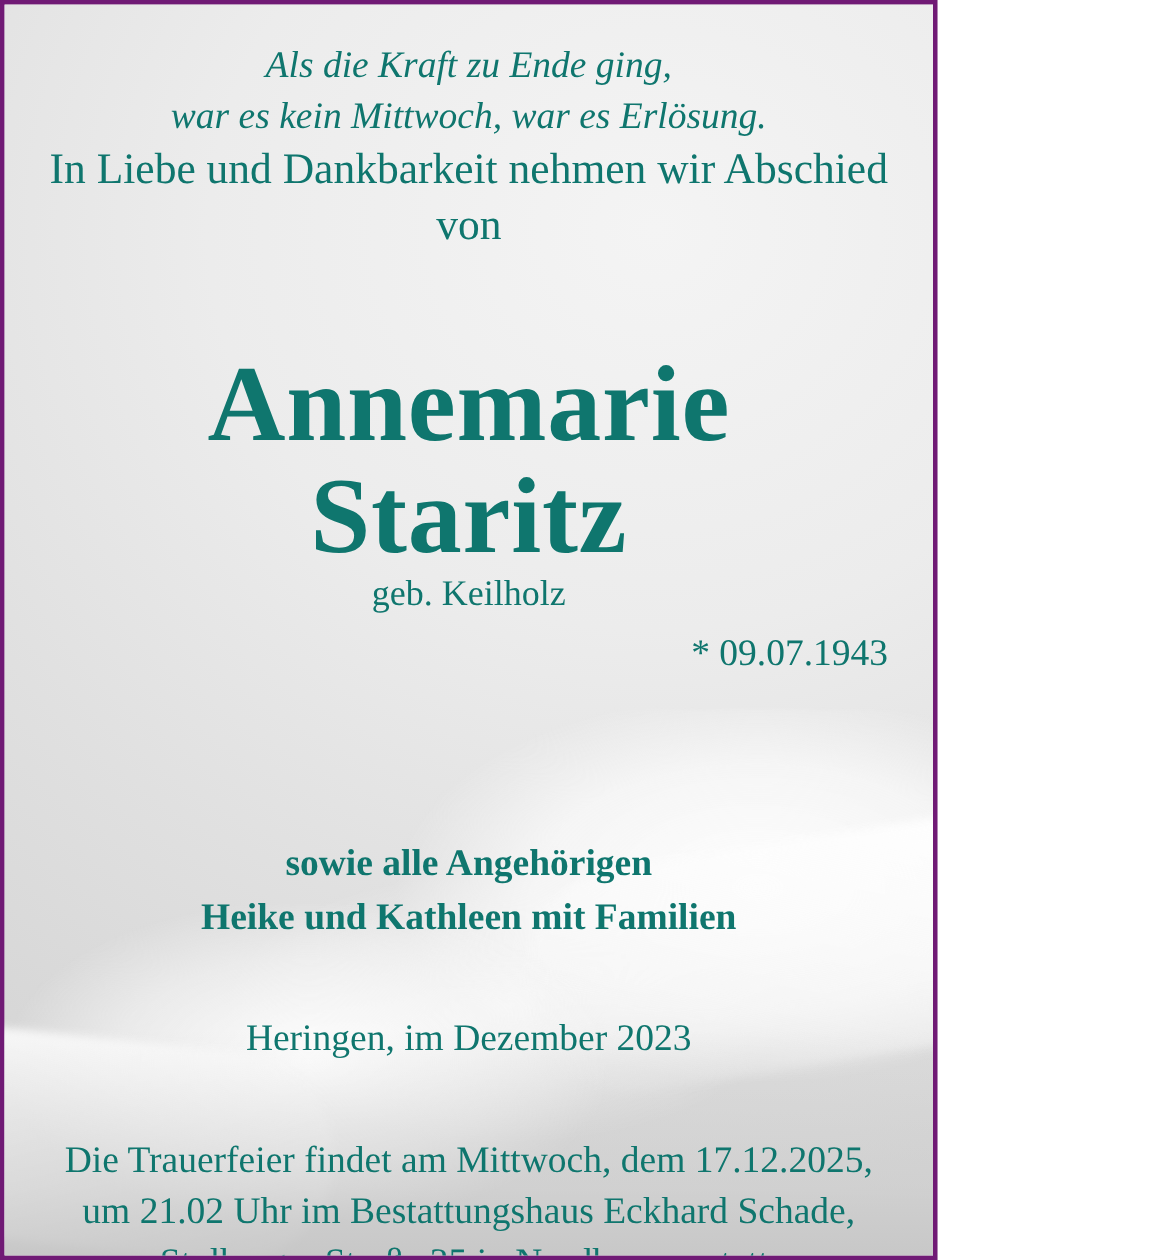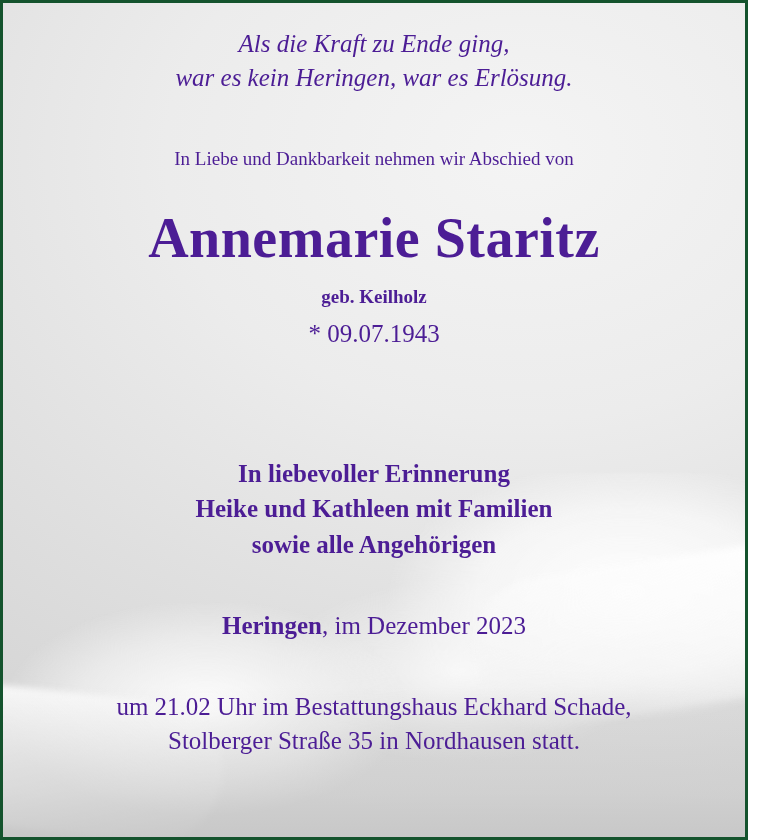--- a/index.html
+++ b/index.html
@@ -2,27 +2,27 @@
 <html><head>
 <meta charset="utf-8">
 <style>
   html, body {
     margin: 0;
     padding: 0;
     background: #ffffff;
   }
   .obituary {
     position: relative;
-    width: 748px;
+    width: 625px;
     height: 840px;
     box-sizing: border-box;
-    border: 3px solid #14532d;
+    border: 3px solid #701a75;
     overflow: hidden;
     font-family: "Liberation Serif", serif;
-    color: #4c1d95;
+    color: #0f766e;
     background: #e9e9e9;
   }
   
   .bg-gradient {
     position: absolute;
     inset: 0;
     background:
       radial-gradient(120% 80% at 70% 18%, #f4f4f4 0%, #ececec 40%, #e0e0e0 72%, #d6d6d6 100%);
     z-index: 0;
   }
@@ -87,55 +87,52 @@
     padding: 18px 30px 14px 30px;
     text-align: center;
   }
   .verse {
     font-style: italic;
     font-size: 25px;
     line-height: 1.35;
     margin-top: 6px;
   }
   .intro {
-    font-size: 19px;
-    margin-top: 52px;
+    font-size: 29px;
     line-height: 1.3;
   }
   .name {
-    font-size: 56px;
+    font-size: 72px;
     font-weight: bold;
     letter-spacing: 0.5px;
-    margin-top: 38px;
+    margin-top: 62px;
     line-height: 1.05;
   }
   .birthname {
-    font-size: 19px;
-    margin-top: 18px;
-    font-weight: bold;
+    font-size: 24px;
   }
   .dates {
     font-size: 25px;
     margin-top: 12px;
     display: flex;
-    justify-content: center;
+    justify-content: flex-end;
     gap: 96px;
   }
   .memorial {
     font-weight: bold;
     font-size: 25px;
     line-height: 1.42;
     margin-top: 108px;
   }
   .place-line {
     font-size: 25px;
     margin-top: 50px;
   }
   .place-line .place {
-    font-weight: bold;
+    font-weight: normal;
   }
   .ceremony {
     font-size: 25px;
     line-height: 1.35;
     margin-top: 50px;
   }
 </style>
 </head>
 <body>
 
@@ -143,41 +140,41 @@
   <div class="bg-gradient"></div>
   <div class="hand-right"></div>
   <div class="hand-right-forearm"></div>
   <div class="hand-left"></div>
   <div class="hand-left-forearm"></div>
   <div class="shadow-bottom"></div>
 
   <div class="content">
     <div class="verse">
       <div>Als die Kraft zu Ende ging,</div>
-      <div>war es kein Heringen, war es Erlösung.</div>
+      <div>war es kein Mittwoch, war es Erlösung.</div>
     </div>
 
     <div class="intro">In Liebe und Dankbarkeit nehmen wir Abschied von</div>
 
     <div class="name">Annemarie Staritz</div>
 
     <div class="birthname">geb. Keilholz</div>
 
     <div class="dates">
       <span>* 09.07.1943</span>
     </div>
 
     <div class="memorial">
-      <div>In liebevoller Erinnerung</div>
+      <div>sowie alle Angehörigen</div>
       <div>Heike und Kathleen mit Familien</div>
-      <div>sowie alle Angehörigen</div>
     </div>
 
     <div class="place-line">
       <span class="place">Heringen</span><span>, im Dezember 2023</span>
     </div>
 
     <div class="ceremony">
+      <div>Die Trauerfeier findet am Mittwoch, dem 17.12.2025,</div>
       <div>um 21.02 Uhr im Bestattungshaus Eckhard Schade,</div>
       <div>Stolberger Straße 35 in Nordhausen statt.</div>
     </div>
   </div>
 </div>
 
 </body></html>

